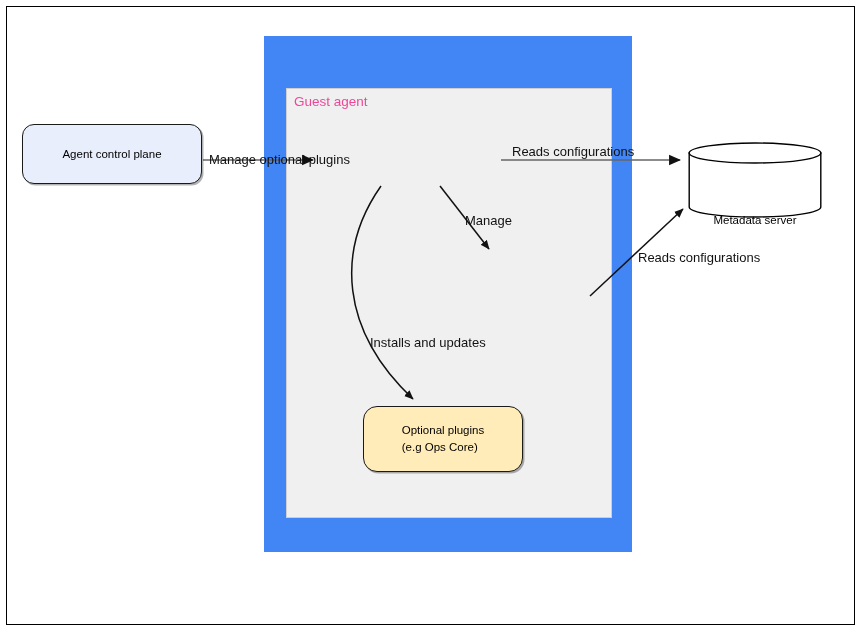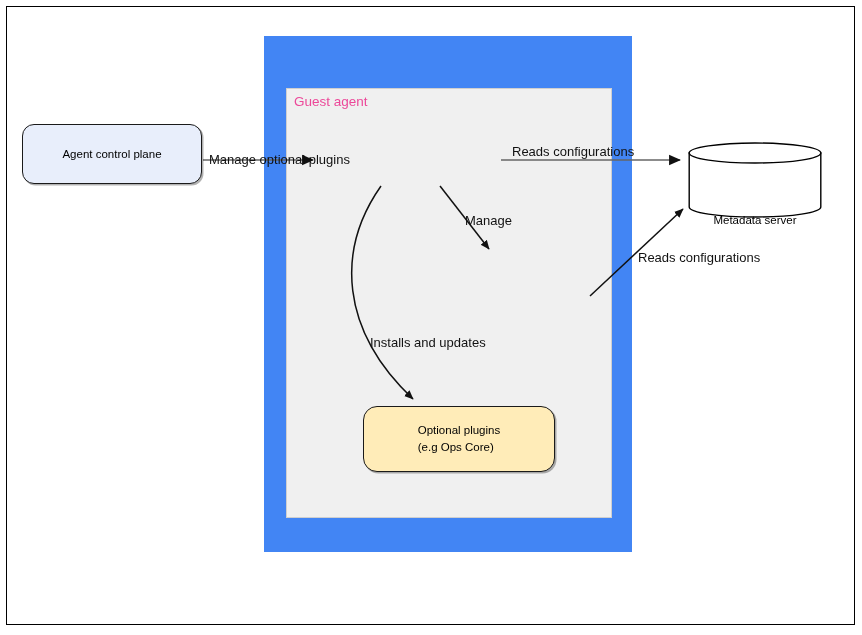--- a/index.html
+++ b/index.html
@@ -81,21 +81,21 @@
     color: #000000;
     line-height: 1.45;
     box-shadow: 1.5px 1.5px 0 rgba(0,0,0,0.30);
   }
   .node.blue  { background: #e8eefb; }
   .node.amber { background: #ffecb8; }
 
   #node-agent-control-plane { left: 22px;  top: 124px; width: 180px; height: 60px; }
   #node-guest-agent-manager { left: 325px; top: 119px; width: 176px; height: 66px; }
   #node-core-plugin         { left: 420px; top: 254px; width: 170px; height: 66px; }
-  #node-optional-plugins    { left: 363px; top: 406px; width: 192px; height: 66px;
+  #node-optional-plugins    { left: 363px; top: 406px; width: 160px; height: 66px;
                               border-radius: 14px; }
   #node-optional-plugins .node-lines {
     text-align: left;
   }
 
   
   .cylinder-wrap {
     position: absolute;
     left: 688px;
     top: 142px;

